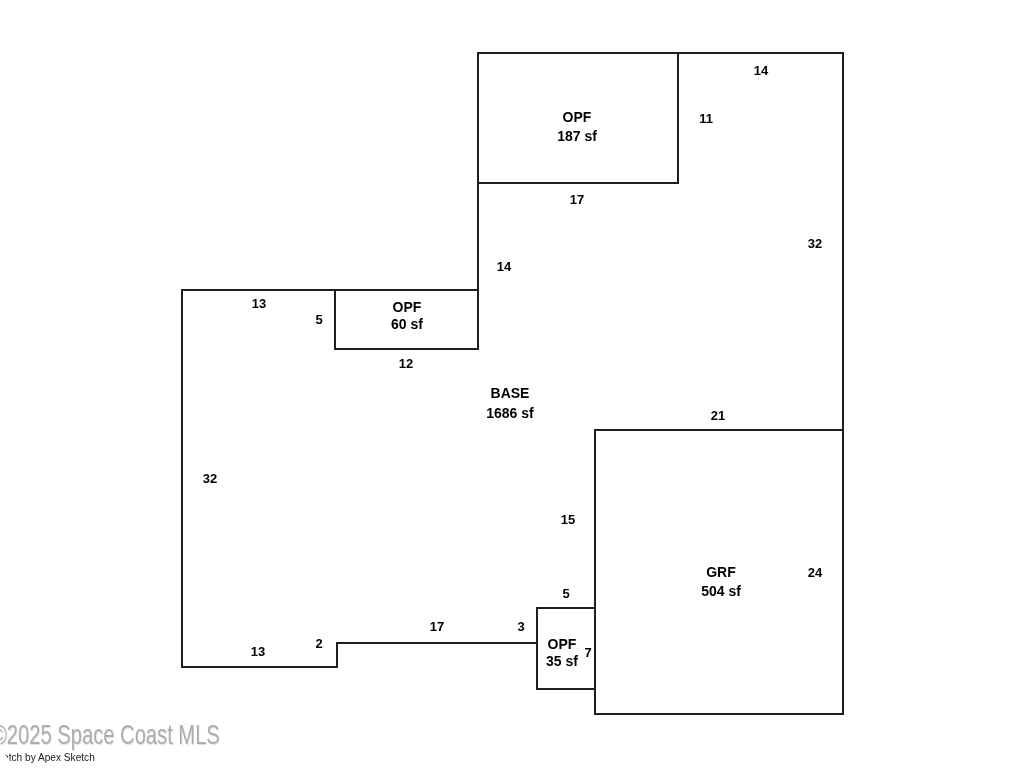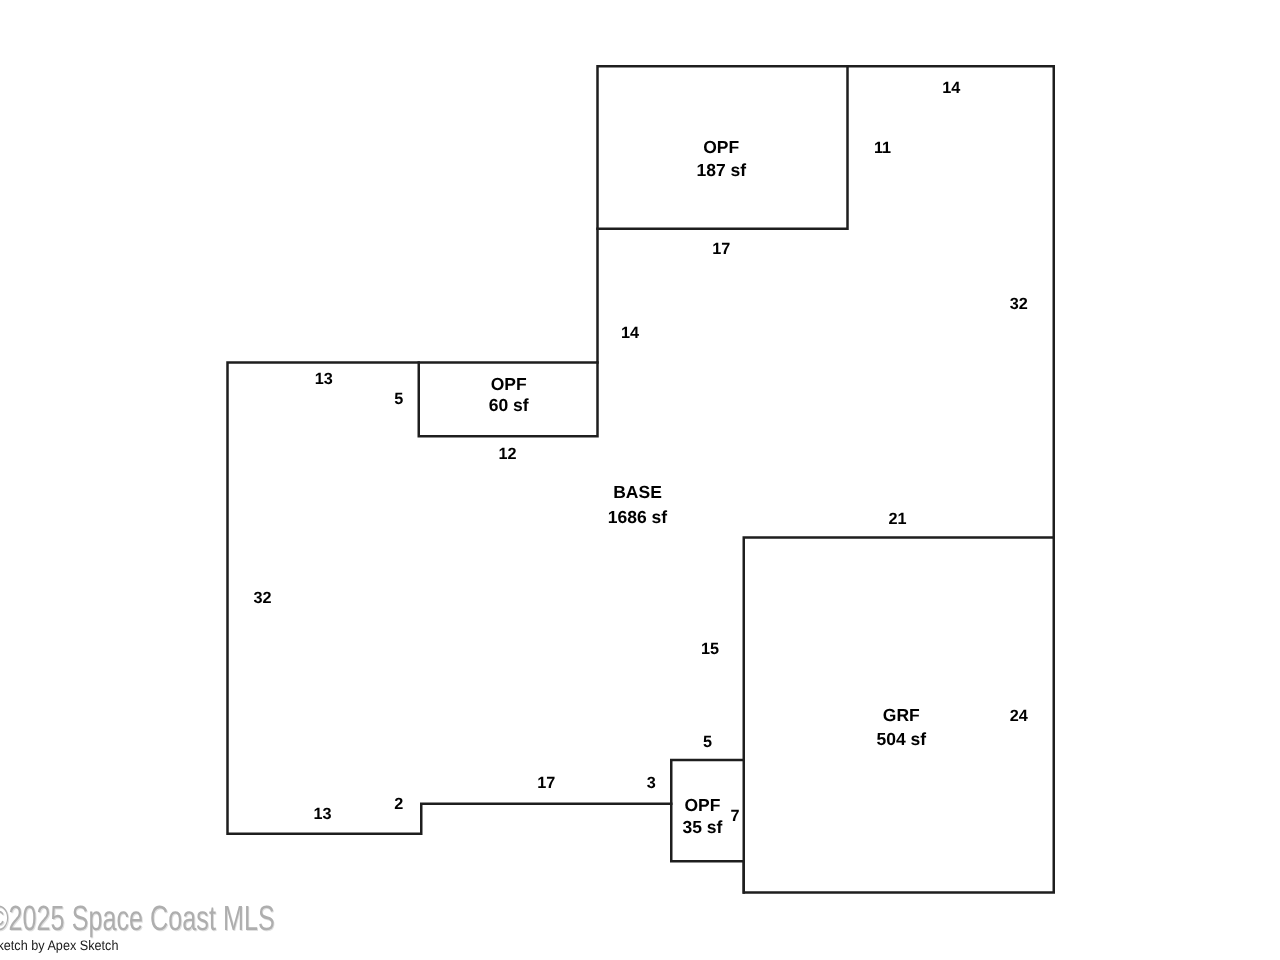--- a/index.html
+++ b/index.html
@@ -7,20 +7,21 @@
     padding: 0;
     background: #ffffff;
   }
   .canvas {
     position: relative;
     width: 1024px;
     height: 768px;
     overflow: hidden;
     background: #ffffff;
     font-family: "Liberation Sans", sans-serif;
+    border-radius: 30px;
   }
   svg.sketch {
     position: absolute;
     left: 0;
     top: 0;
   }
   .wall {
     fill: none;
     stroke: #1e1e1e;
     stroke-width: 2;

